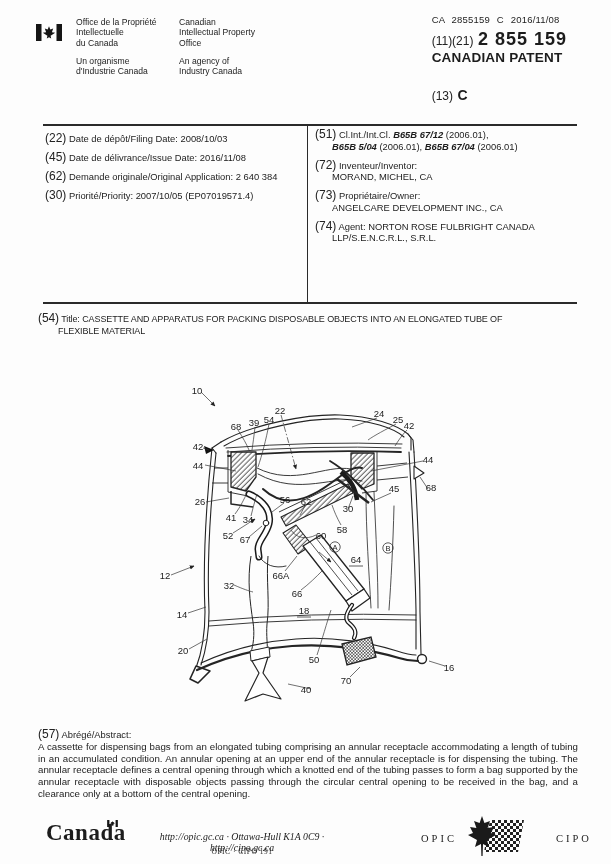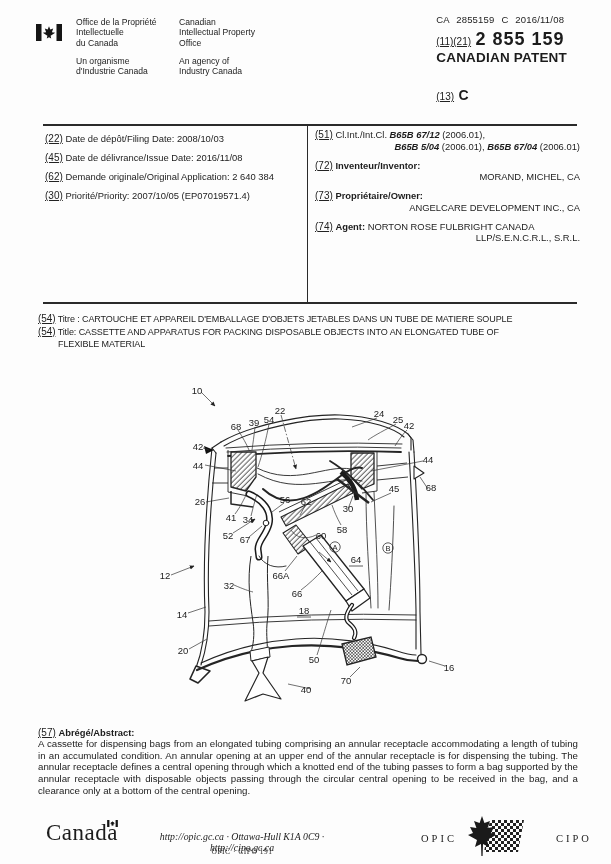--- a/index.html
+++ b/index.html
@@ -1,43 +1,43 @@
 <!DOCTYPE html>
 <html><head>
 <meta charset="utf-8">
 <style>
   html,body{margin:0;padding:0;}
   body{
     width:611px;height:864px;position:relative;background:#fdfdfd;
     font-family:"Liberation Sans",sans-serif;color:#1c1c1c;overflow:hidden;
   }
   .abs{position:absolute;}
-  .inid{font-size:10px;color:#222;text-decoration:underline;}
+  .inid{font-size:12px;color:#222;}
   
   .hdr-col{font-size:8.6px;line-height:10.4px;}
   .hdr-right{right:44px;top:14px;text-align:left;}
   .docref{font-size:9.5px;word-spacing:4px;letter-spacing:.2px;}
   .patnum{font-size:18px;font-weight:bold;letter-spacing:1px;}
   .pattype{font-size:13.5px;font-weight:bold;line-height:15px;letter-spacing:.2px;}
   .kind{font-size:14px;font-weight:bold;}
   .rule{background:#2a2a2a;}
   
   .bib{font-size:9.4px;line-height:19px;white-space:nowrap;}
   .bibr{font-size:9.4px;line-height:11.5px;width:265px;}
   .bibr .blk{margin-bottom:7.5px;}
-  .bibr .cont{padding-left:17px;text-align:right;}
-  .lbl{font-weight:bold;}
+  .bibr .cont{padding-left:17px;}
+  .lbl{font-weight:normal;}
   .ipc{font-style:italic;font-weight:bold;}
   
   .title{font-size:9px;line-height:11.8px;white-space:nowrap;letter-spacing:-0.1px;}
   
   .abst-head{font-size:9.4px;}
   .abst{font-size:9.7px;line-height:11.7px;text-align:justify;}
   
-  .wordmark{font-family:"Liberation Serif",serif;font-size:23px;letter-spacing:.5px;}
+  .wordmark{font-family:"Liberation Serif",serif;font-size:23px;letter-spacing:.5px;font-weight:bold;}
   .contact{font-family:"Liberation Serif",serif;font-style:italic;font-size:9.8px;}
   .doccode{font-family:"Liberation Serif",serif;font-size:7.5px;letter-spacing:.5px;}
   .logotext{font-family:"Liberation Serif",serif;font-size:10.5px;letter-spacing:3px;}
   svg text{font-family:"Liberation Sans",sans-serif;fill:#1c1c1c;}
 </style>
 </head>
 <body>
 
 <svg class="abs" style="left:36px;top:24px;" width="26" height="17" viewBox="0 0 26 17">
   <rect x="0" y="0" width="5.5" height="17" fill="#151515"></rect>
@@ -133,25 +133,20 @@
     <div>
       <span class="inid">(74)</span>
       <span class="lbl">Agent:</span>
       <span>NORTON ROSE FULBRIGHT CANADA</span>
     </div>
     <div class="cont">LLP/S.E.N.C.R.L., S.R.L.</div>
   </div>
 </div>
 
 <div class="abs title" style="left:38px;top:313px;">
-  <div>
-    <span class="inid">(54)</span>
-    <span>Titre :</span>
-    <span>CARTOUCHE ET APPAREIL D'EMBALLAGE D'OBJETS JETABLES DANS UN TUBE DE MATIERE SOUPLE</span>
-  </div>
   <div>
     <span class="inid">(54)</span>
     <span>Title:</span>
     <span>CASSETTE AND APPARATUS FOR PACKING DISPOSABLE OBJECTS INTO AN ELONGATED TUBE OF</span>
   </div>
   <div style="padding-left:20px;">FLEXIBLE MATERIAL</div>
 </div>
 
 <svg class="abs" style="left:138px;top:372px;" width="344" height="348" viewBox="138 372 344 348">
   <defs>

